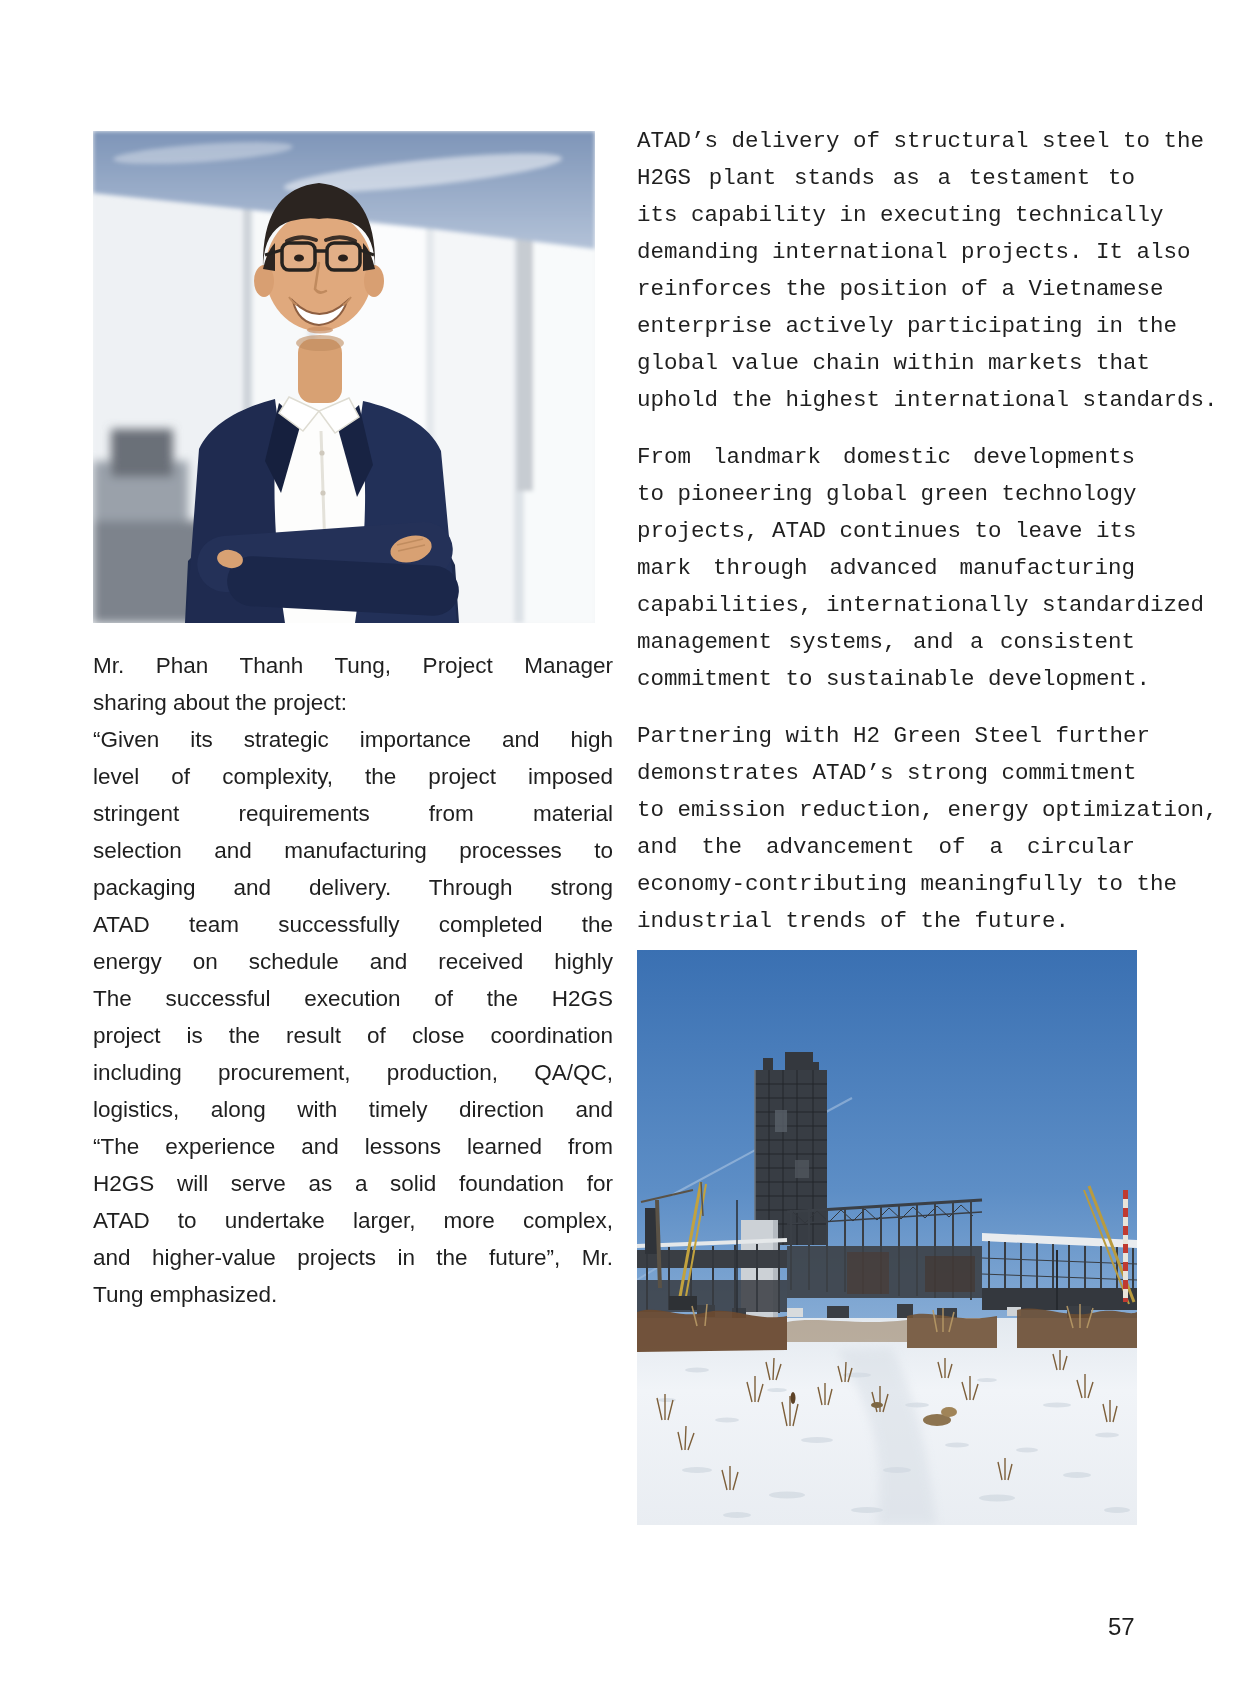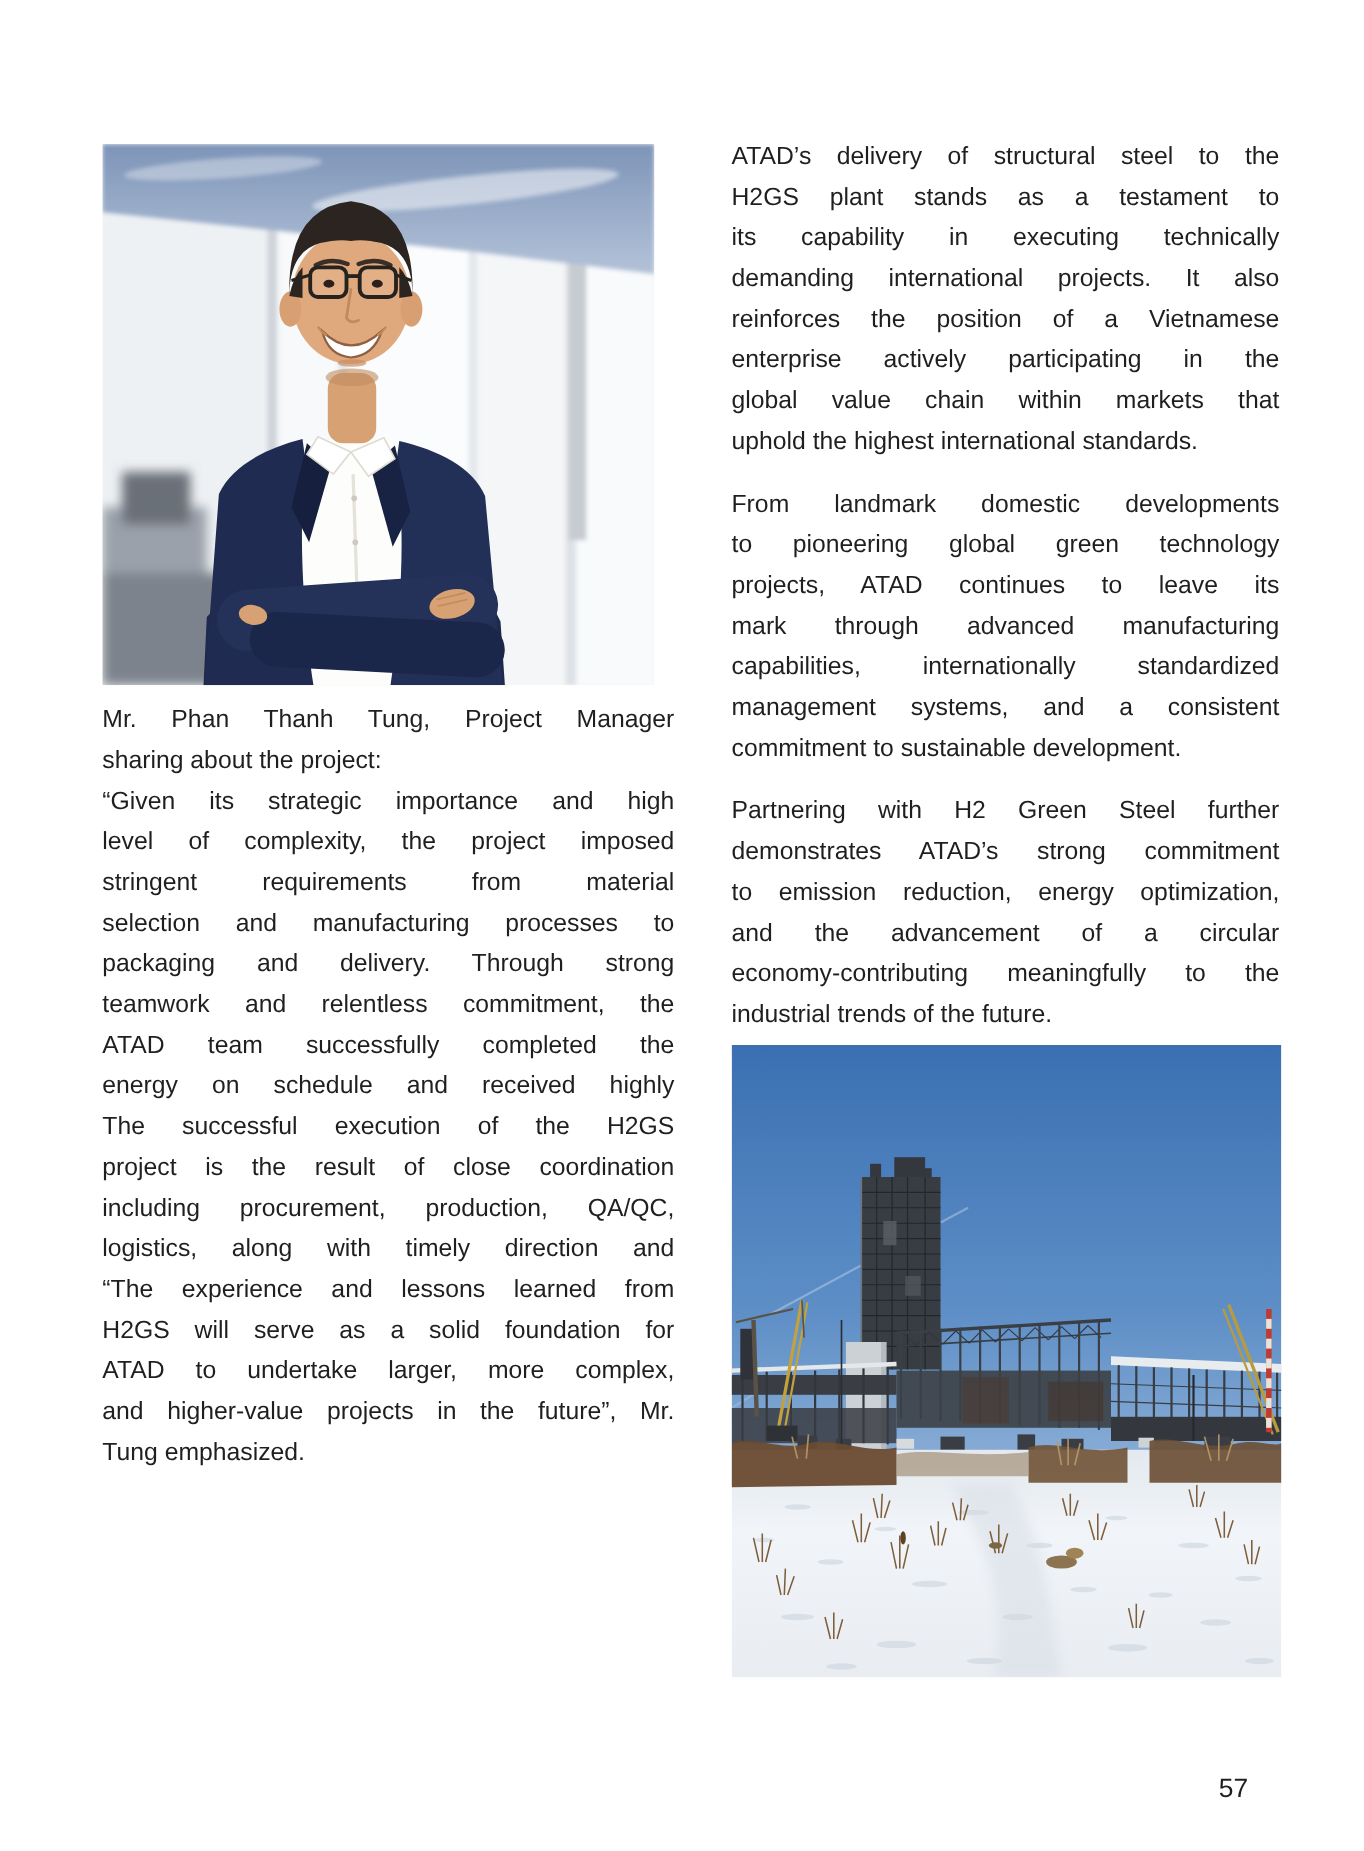--- a/index.html
+++ b/index.html
@@ -2,26 +2,26 @@
 <html><head>
 <meta charset="utf-8">
 <style>
   html,body{margin:0;padding:0;}
   body{
     width:1240px;height:1683px;background:#ffffff;position:relative;
     font-family:"Liberation Sans", sans-serif;color:#1f1f1f;overflow:hidden;
   }
   .column{position:absolute;}
   .col-left{left:93px;top:131px;width:520px;}
-  .col-right{left:665px;top:123px;width:498px;}
+  .col-right{left:637px;top:123px;width:498px;font-family:Liberation Mono, monospace;}
   .photo{overflow:hidden;display:block;}
   .portrait-photo{width:502px;height:492px;}
   .construction-photo{width:500px;height:575px;margin-top:10px;}
   .para{font-size:22.5px;line-height:37px;}
-  .caption{margin-top:12px;}
+  .caption{margin-top:24px;}
   .col-left .para + .para{}
   .col-right .para + .para{margin-top:20px;}
   .pline{height:37px;text-align:justify;text-align-last:justify;white-space:nowrap;}
   .pline.last{text-align-last:left;}
   .page-number{position:absolute;left:1108px;top:1613px;font-size:24px;color:#1f1f1f;}
   svg{display:block;}
 </style>
 </head>
 <body>
 
@@ -128,21 +128,20 @@
       <div class="pline">Mr. Phan Thanh Tung, Project Manager</div>
       <div class="pline last">sharing about the project:</div>
     </div>
 
   <div class="para">
       <div class="pline">“Given its strategic importance and high</div>
       <div class="pline">level of complexity, the project imposed</div>
       <div class="pline">stringent requirements from material</div>
       <div class="pline">selection and manufacturing processes to</div>
       <div class="pline">packaging and delivery. Through strong</div>
-      <div class="pline">teamwork and relentless commitment, the</div>
       <div class="pline">ATAD team successfully completed the</div>
       <div class="pline">energy on schedule and received highly</div>
     </div>
 
   <div class="para">
       <div class="pline">The successful execution of the H2GS</div>
       <div class="pline">project is the result of close coordination</div>
       <div class="pline">including procurement, production, QA/QC,</div>
       <div class="pline">logistics, along with timely direction and</div>
     </div>

